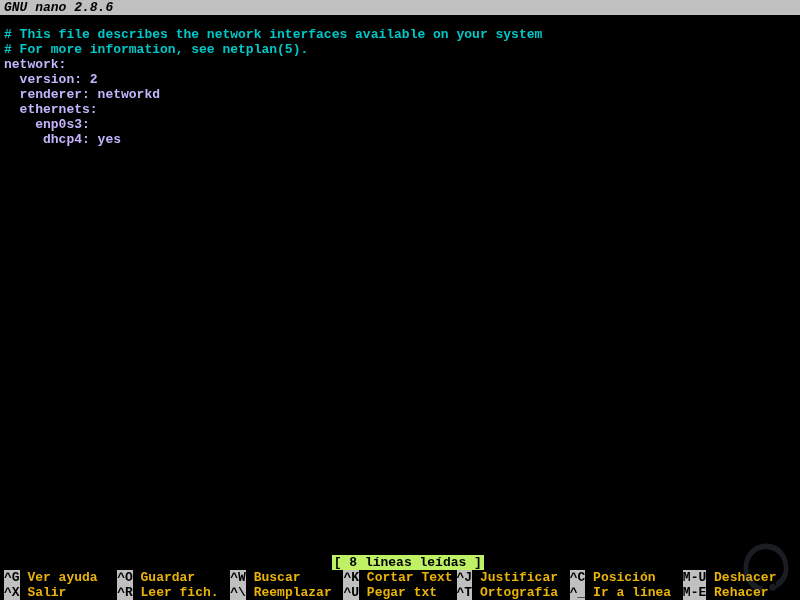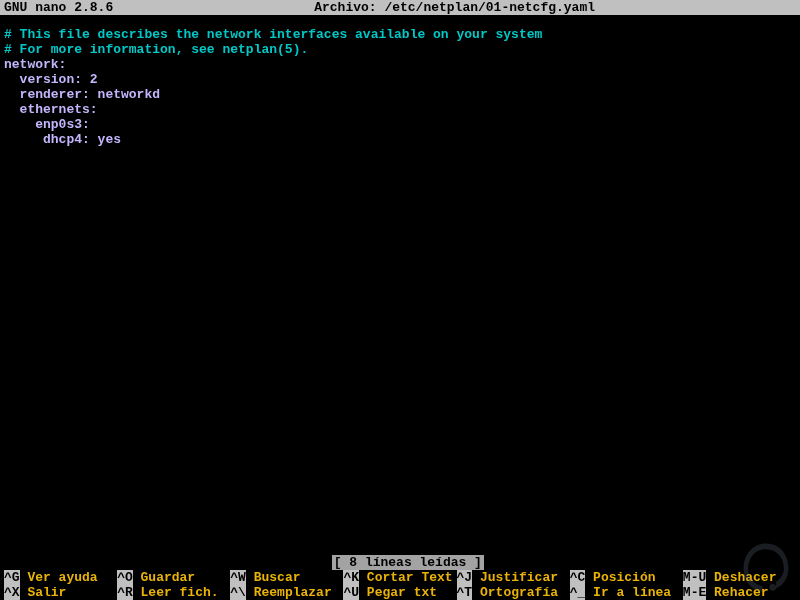--- a/index.html
+++ b/index.html
@@ -15,39 +15,40 @@
     position: relative;
     color: #c0c0c0;
   }
   .titlebar {
     background: #c0c0c0;
     color: #000;
     height: 15px;
     display: flex;
     padding: 0 4px;
     white-space: pre;
+    font-style: italic;
   }
   .titlebar .left { flex: 0 0 auto; }
   .titlebar .center { flex: 1; text-align: center; }
   .editor {
     padding: 12px 4px;
     white-space: pre;
   }
   .comment { color: #00c8c8; }
   .plain   { color: #c4b5fd; }
   .status-line {
     position: absolute;
     bottom: 30px;
     left: 0;
     width: 100%;
     text-align: center;
     white-space: pre;
   }
   .status-chip {
-    background: #a3a3a3;
+    background: #bef264;
     color: #000;
     display: inline-block;
     padding: 0 2px;
   }
   .help {
     position: absolute;
     bottom: 0;
     left: 0;
     width: 100%;
     padding: 0 4px;
@@ -64,21 +65,20 @@
     height: 56px;
     opacity: 0.25;
     pointer-events: none;
   }
 </style>
 </head>
 <body>
 
 <div class="titlebar">
   <span class="left">GNU nano 2.8.6</span>
-  <span class="center">Archivo: /etc/netplan/01-netcfg.yaml</span>
 </div>
 
 <div class="editor" id="editor"><div class="comment"># This file describes the network interfaces available on your system</div><div class="comment"># For more information, see netplan(5).</div><div class="plain">network:</div><div class="plain">  version: 2</div><div class="plain">  renderer: networkd</div><div class="plain">  ethernets:</div><div class="plain">    enp0s3:</div><div class="plain">     dhcp4: yes</div></div>
 
 <div class="status-line">
   <span class="status-chip">[ 8 líneas leídas ]</span>
 </div>
 
 <div class="help">
   <div class="help-row" id="help-row-1"><div class="help-cell"><span class="key">^G</span><span class="lbl"> Ver ayuda</span></div><div class="help-cell"><span class="key">^O</span><span class="lbl"> Guardar</span></div><div class="help-cell"><span class="key">^W</span><span class="lbl"> Buscar</span></div><div class="help-cell"><span class="key">^K</span><span class="lbl"> Cortar Text</span></div><div class="help-cell"><span class="key">^J</span><span class="lbl"> Justificar</span></div><div class="help-cell"><span class="key">^C</span><span class="lbl"> Posición</span></div><div class="help-cell"><span class="key">M-U</span><span class="lbl"> Deshacer</span></div></div>

